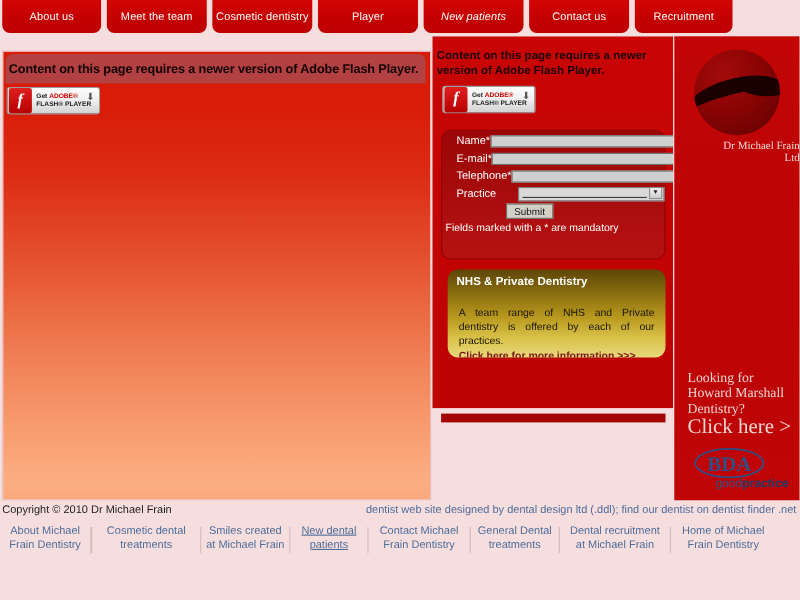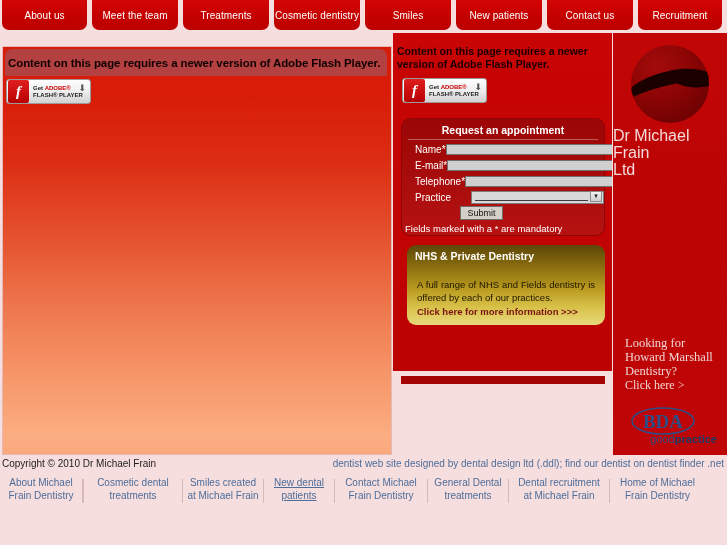--- a/index.html
+++ b/index.html
@@ -282,41 +282,41 @@
     width: 78px; height: 44px;
     border-radius: 50%;
     border-bottom: 13px solid #1b0000;
     border-top: 0; border-left: 0; border-right: 0;
     transform: rotate(-8deg);
   }
   #logo-text {
     position: absolute;
     left: 0; top: 95px;
     width: 114px;
-    text-align: left;
+    text-align: right;
     color: #f4dada;
-    font-family: Liberation Sans, sans-serif;
-    font-size: 16px;
+    font-family: Liberation Serif, serif;
+    font-size: 10px;
     line-height: 1.05;
   }
   #howard-block {
     position: absolute;
     left: 12px; top: 303px;
     width: 100px;
     color: #efd4d4;
     font-family: "Liberation Serif", serif;
     font-size: 12.5px;
     line-height: 1.12;
   }
   #howard-click {
     position: absolute;
     left: 12px; top: 345px;
     color: #f0d6d6;
     font-family: "Liberation Serif", serif;
-    font-size: 12px;
+    font-size: 19px;
     cursor: pointer;
   }
   #bda-logo {
     position: absolute;
     left: 16px; top: 370px;
     width: 92px; height: 46px;
   }
 
   
   #footer {
@@ -372,29 +372,26 @@
 <div id="page">
 
   <div id="topnav">
       <div class="nav-btn" style="width: 90px;">
         <span>About us</span>
       </div>
       <div class="nav-btn" style="width: 91px;">
         <span>Meet the team</span>
       </div>
       <div class="nav-btn" style="width: 91px;">
-        <span>Treatments</span>
+        <span>Cosmetic dentistry</span>
       </div>
       <div class="nav-btn" style="width: 91px;">
-        <span>Cosmetic dentistry</span>
-      </div>
-      <div class="nav-btn" style="width: 91px;">
-        <span>Smiles</span>
-      </div>
-      <div class="nav-btn" style="width: 91px;">
+        <span>Player</span>
+      </div>
+      <div class="nav-btn" style="width: 91px; font-style: italic;">
         <span>New patients</span>
       </div>
       <div class="nav-btn" style="width: 91px;">
         <span>Contact us</span>
       </div>
       <div class="nav-btn" style="width: 89px;">
         <span>Recruitment</span>
       </div>
     </div>
 
@@ -422,21 +419,20 @@
       <div class="flash-badge" id="flash-badge-mid">
         <span class="fl-logo">f</span>
         <span class="fl-txt">
           <div class="fl-l1"><span>Get </span><b>ADOBE®</b></div>
           <div class="fl-l2">FLASH® PLAYER</div>
         </span>
         <span class="fl-arrow">⬇</span>
       </div>
 
       <div id="appt-box">
-        <div id="appt-head">Request an appointment</div>
 
         <div class="fld-row">
           <span class="fld-label">Name*</span>
           <input class="fld-input" id="in-name" type="text" value="" style="">
         </div>
 
         <div class="fld-row">
           <span class="fld-label">E-mail*</span>
           <input class="fld-input" id="in-email" type="text" value="" style="">
         </div>
@@ -453,21 +449,21 @@
             <span class="sel-arrow">▼</span>
           </span>
         </div>
 
         <div id="submit-btn">Submit</div>
         <div id="mandatory-note">Fields marked with a * are mandatory</div>
       </div>
 
       <div id="nhs-box">
         <div id="nhs-title">NHS &amp; Private Dentistry</div>
-        <div id="nhs-body">A full range of NHS and Fields dentistry is offered by each of our practices.</div>
+        <div id="nhs-body">A team range of NHS and Private dentistry is offered by each of our practices.</div>
         <div id="nhs-link">Click here for more information &gt;&gt;&gt;</div>
       </div>
 
       <div id="mid-divider"></div>
     </div>
 
     <div id="right-col">
       <div id="logo-circle">
         <span class="swoosh"></span>
         <span class="swoosh2"></span>

